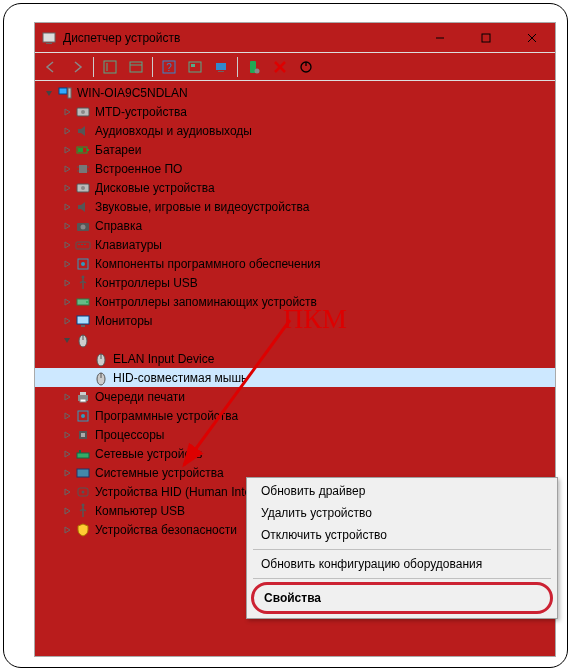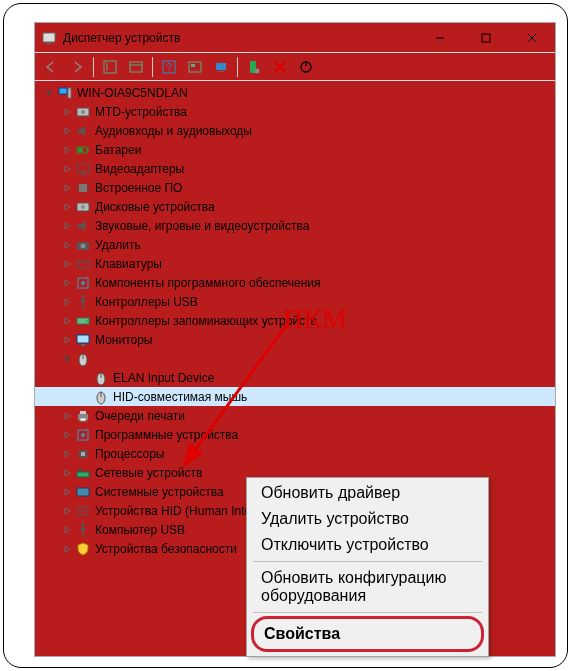--- a/index.html
+++ b/index.html
@@ -31,21 +31,21 @@
 .tree-wrap::-webkit-scrollbar-thumb { background: #c0c0c0; }
 
 .node { display: flex; align-items: center; height: 19px; font-size: 12px; white-space: nowrap; cursor: default; padding-left: 6px; }
 .node.selected { background: #cde8ff; }
 .twisty { width: 16px; height: 16px; display: inline-flex; align-items: center; justify-content: center; font-size: 10px; color: #666; }
 .twisty.empty { visibility: hidden; }
 .nicon { width: 16px; height: 16px; margin-right: 4px; display: inline-flex; align-items: center; justify-content: center; }
 .indent { display: inline-block; }
 
 
-.ctxmenu { position: absolute; background: #f0f0f0; border: 1px solid #a0a0a0; box-shadow: 2px 2px 4px rgba(0,0,0,.25); font-size: 16px; padding: 2px; width: 243px; }
+.ctxmenu { position: absolute; background: #f0f0f0; border: 1px solid #a0a0a0; box-shadow: 2px 2px 4px rgba(0,0,0,.25); font-size: 12px; padding: 2px; width: 312px; }
 .ctxitem { padding: 4px 12px; cursor: default; }
 .ctxsep { height: 1px; background: #c0c0c0; margin: 3px 4px; }
 .ctxitem.highlight { border: 3px solid #c23; border-radius: 16px; font-weight: bold; padding: 6px 10px; margin: 2px; }
 
 
 .anno-label { position: absolute; color: #d00; font-size: 28px; font-weight: normal; font-family: "Times New Roman", serif; }
 .anno-arrow { position: absolute; pointer-events: none; }
 
 svg { display: block; }
 </style>
@@ -210,35 +210,20 @@
       </div>
       <div class="node">
         <span class="indent" style="width: 18px;"></span>
         <span class="twisty">
           <svg width="10" height="10">
             <path d="M3 2 L8 5 L3 8 Z" fill="none" stroke="#666"></path>
           </svg>
         </span>
         <span class="nicon">
           <svg width="16" height="16">
-            <rect x="2" y="3" width="12" height="8" fill="none" stroke="#555"></rect>
-            <rect x="6" y="12" width="4" height="2" fill="#555"></rect>
-          </svg>
-        </span>
-        <span>Видеоадаптеры</span>
-      </div>
-      <div class="node">
-        <span class="indent" style="width: 18px;"></span>
-        <span class="twisty">
-          <svg width="10" height="10">
-            <path d="M3 2 L8 5 L3 8 Z" fill="none" stroke="#666"></path>
-          </svg>
-        </span>
-        <span class="nicon">
-          <svg width="16" height="16">
             <rect x="4" y="4" width="8" height="8" fill="#777"></rect>
             <line x1="2" y1="6" x2="4" y2="6" stroke="#555"></line>
             <line x1="2" y1="10" x2="4" y2="10" stroke="#555"></line>
             <line x1="12" y1="6" x2="14" y2="6" stroke="#555"></line>
             <line x1="12" y1="10" x2="14" y2="10" stroke="#555"></line>
           </svg>
         </span>
         <span>Встроенное ПО</span>
       </div>
       <div class="node">
@@ -276,21 +261,21 @@
           <svg width="10" height="10">
             <path d="M3 2 L8 5 L3 8 Z" fill="none" stroke="#666"></path>
           </svg>
         </span>
         <span class="nicon">
           <svg width="16" height="16">
             <rect x="2" y="5" width="12" height="8" rx="1" fill="#555"></rect>
             <circle cx="8" cy="9" r="2.5" fill="#888"></circle>
           </svg>
         </span>
-        <span>Удалить</span>
+        <span>Справка</span>
       </div>
       <div class="node">
         <span class="indent" style="width: 18px;"></span>
         <span class="twisty">
           <svg width="10" height="10">
             <path d="M3 2 L8 5 L3 8 Z" fill="none" stroke="#666"></path>
           </svg>
         </span>
         <span class="nicon">
           <svg width="16" height="16">

